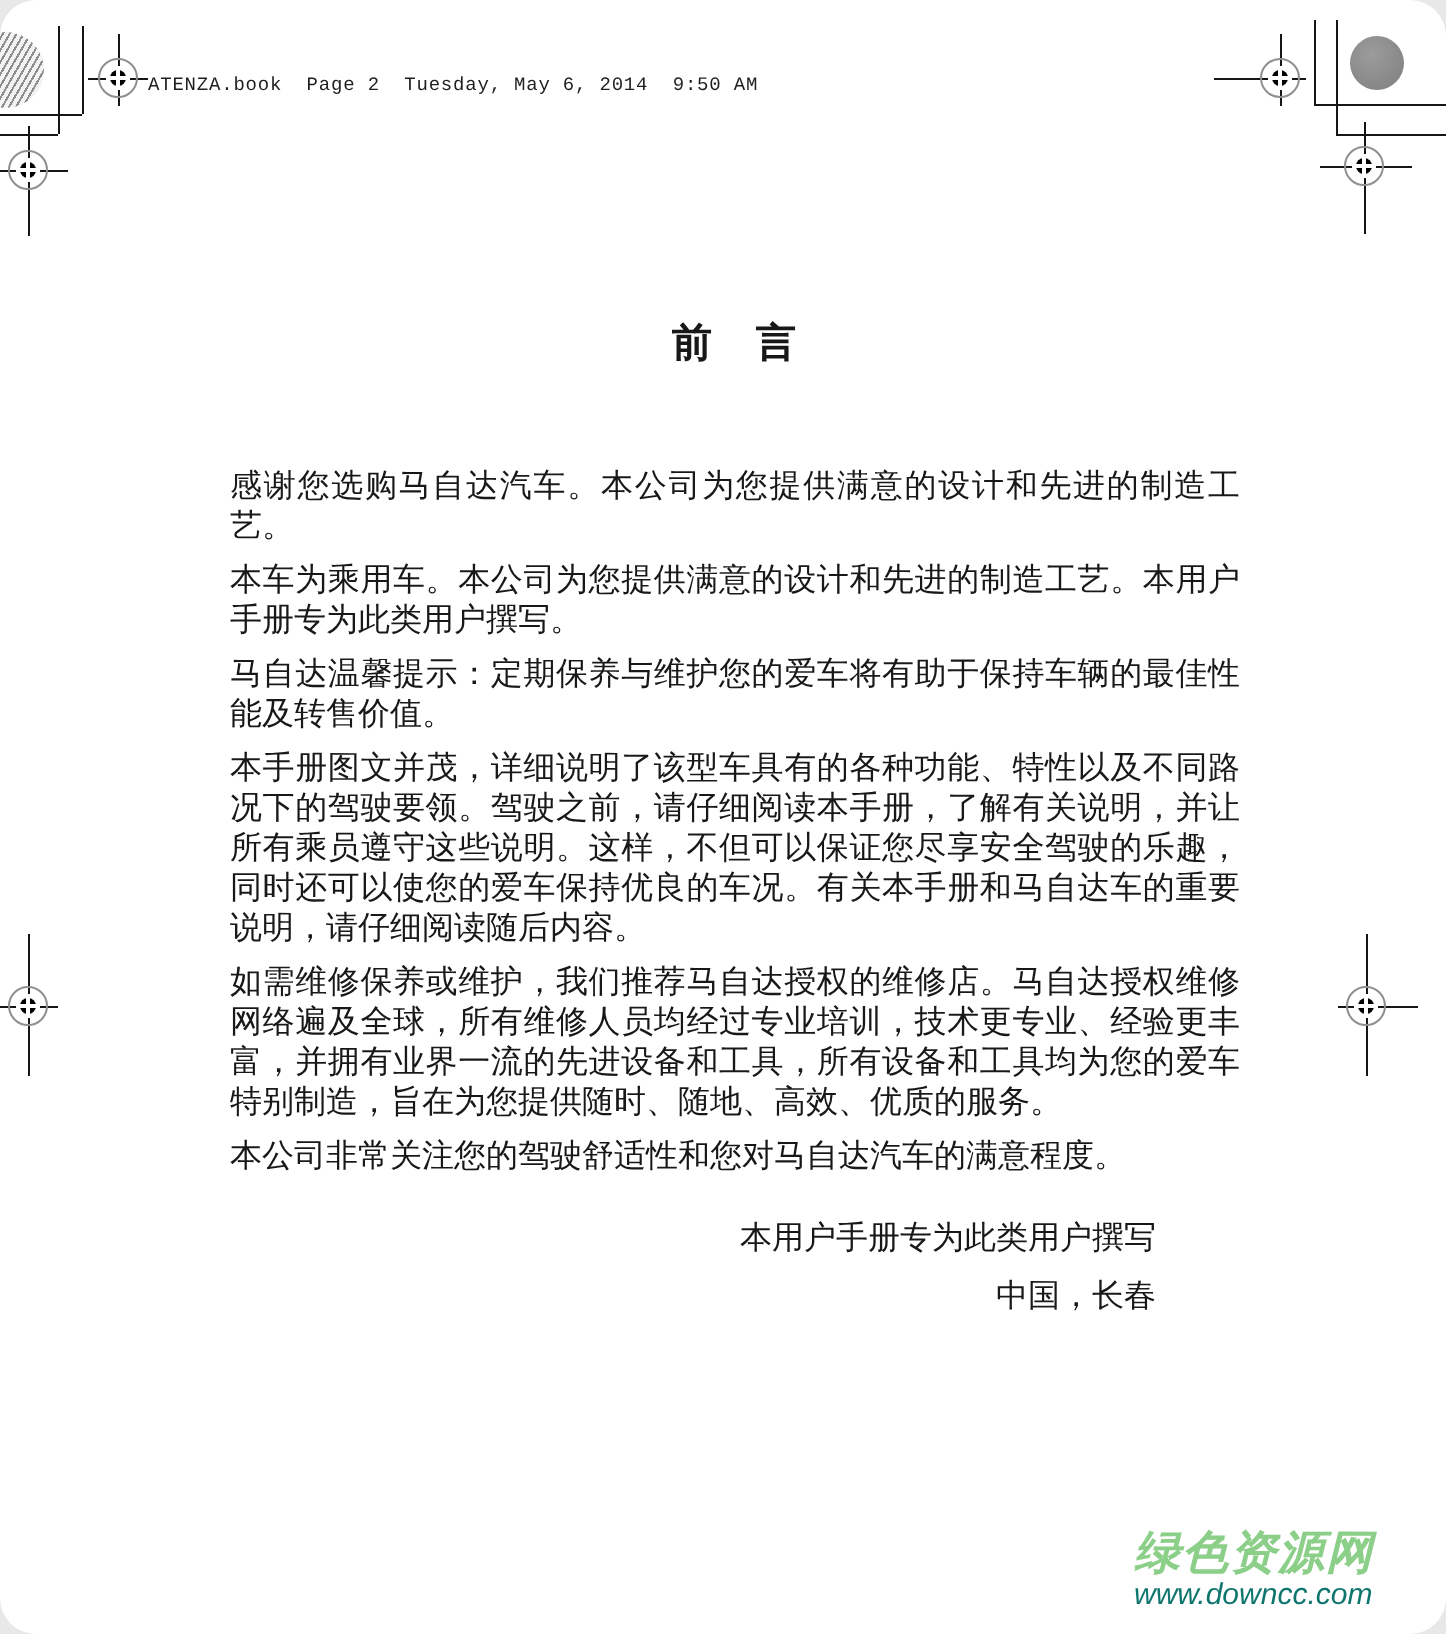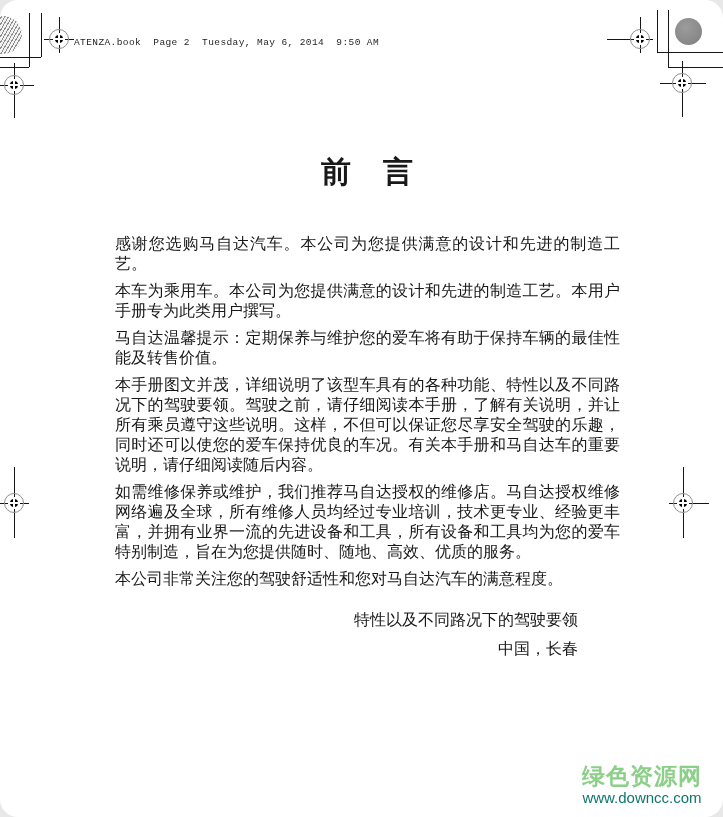--- a/index.html
+++ b/index.html
@@ -32,28 +32,28 @@
     position:absolute; left:74px; top:37px;
     font-family:"Liberation Mono","DejaVu Sans Mono",monospace;
     font-size:9.5px; letter-spacing:0.4px; color:#1f1f1f; white-space:pre;
   }
   
   .content{
     position:absolute; left:115px; top:160px; width:505px;
     font-size:16px; line-height:20px; text-align:justify;
   }
   .content h1{
-    margin:0 0 50px 0; font-size:30px; line-height:24px; font-weight:bold;
+    margin:0 0 50px 0; font-size:20px; line-height:24px; font-weight:bold;
     text-align:center; letter-spacing:1px;
   }
   .content p{margin:0 0 7px 0;}
   .signature{margin-top:16px; text-align:right; padding-right:42px; line-height:29px;}
   
-  .watermark{position:absolute; right:21px; top:764px; text-align:center;
-    font-family:"Liberation Sans","DejaVu Sans",sans-serif;}
+  .watermark{position:absolute; right:36px; top:764px; text-align:left;
+    font-family:"Liberation Sans","DejaVu Sans",sans-serif;font-style:italic;}
   .wm-name{font-size:23px; font-weight:bold; line-height:25px; color:#8bcf88; letter-spacing:1px;}
   .wm-url{font-size:15px; line-height:17px; color:#0f766e;}
 </style>
 </head>
 <body>
 
 <div class="page">
 
   <div>
 
@@ -124,21 +124,21 @@
 
   <div class="content">
     <h1>前　言</h1>
     <p>感谢您选购马自达汽车。本公司为您提供满意的设计和先进的制造工艺。</p>
     <p>本车为乘用车。本公司为您提供满意的设计和先进的制造工艺。本用户手册专为此类用户撰写。</p>
     <p>马自达温馨提示：定期保养与维护您的爱车将有助于保持车辆的最佳性能及转售价值。</p>
     <p>本手册图文并茂，详细说明了该型车具有的各种功能、特性以及不同路况下的驾驶要领。驾驶之前，请仔细阅读本手册，了解有关说明，并让所有乘员遵守这些说明。这样，不但可以保证您尽享安全驾驶的乐趣，同时还可以使您的爱车保持优良的车况。有关本手册和马自达车的重要说明，请仔细阅读随后内容。</p>
     <p>如需维修保养或维护，我们推荐马自达授权的维修店。马自达授权维修网络遍及全球，所有维修人员均经过专业培训，技术更专业、经验更丰富，并拥有业界一流的先进设备和工具，所有设备和工具均为您的爱车特别制造，旨在为您提供随时、随地、高效、优质的服务。</p>
     <p>本公司非常关注您的驾驶舒适性和您对马自达汽车的满意程度。</p>
     <div class="signature">
-      <div>特性以及不同路况下的驾驶要领</div>
+      <div>本用户手册专为此类用户撰写</div>
       <div>中国，长春</div>
     </div>
   </div>
 
   <div class="watermark">
     <div class="wm-name">绿色资源网</div>
     <div class="wm-url">www.downcc.com</div>
   </div>
 
 </div>

